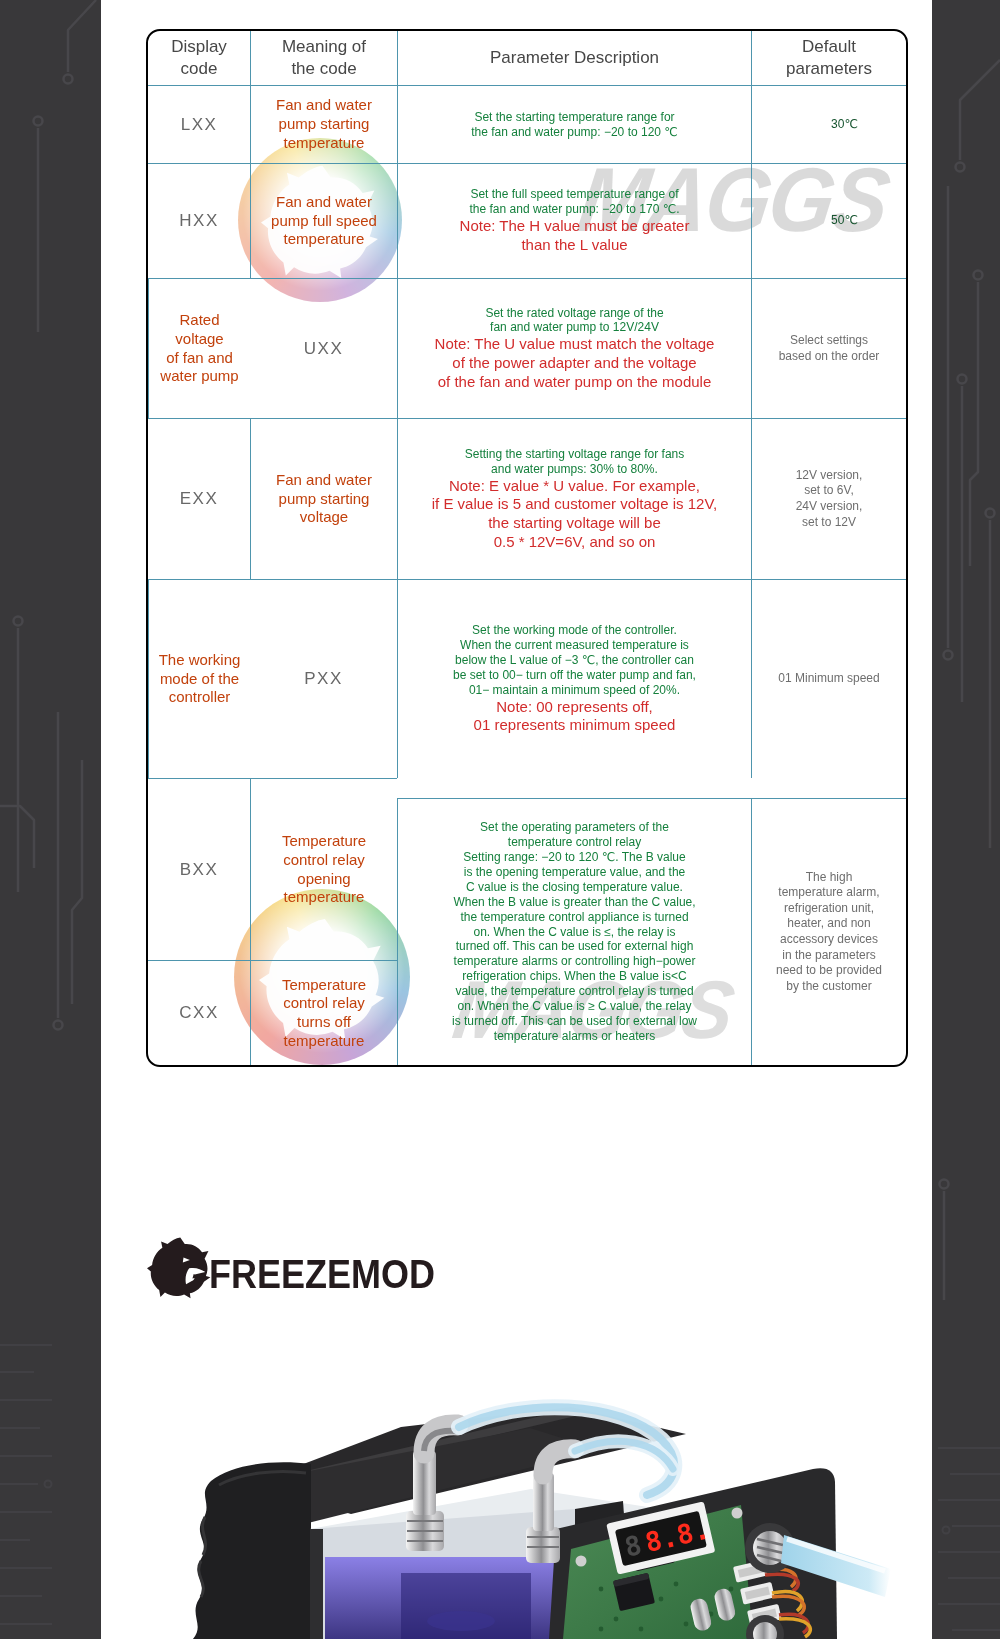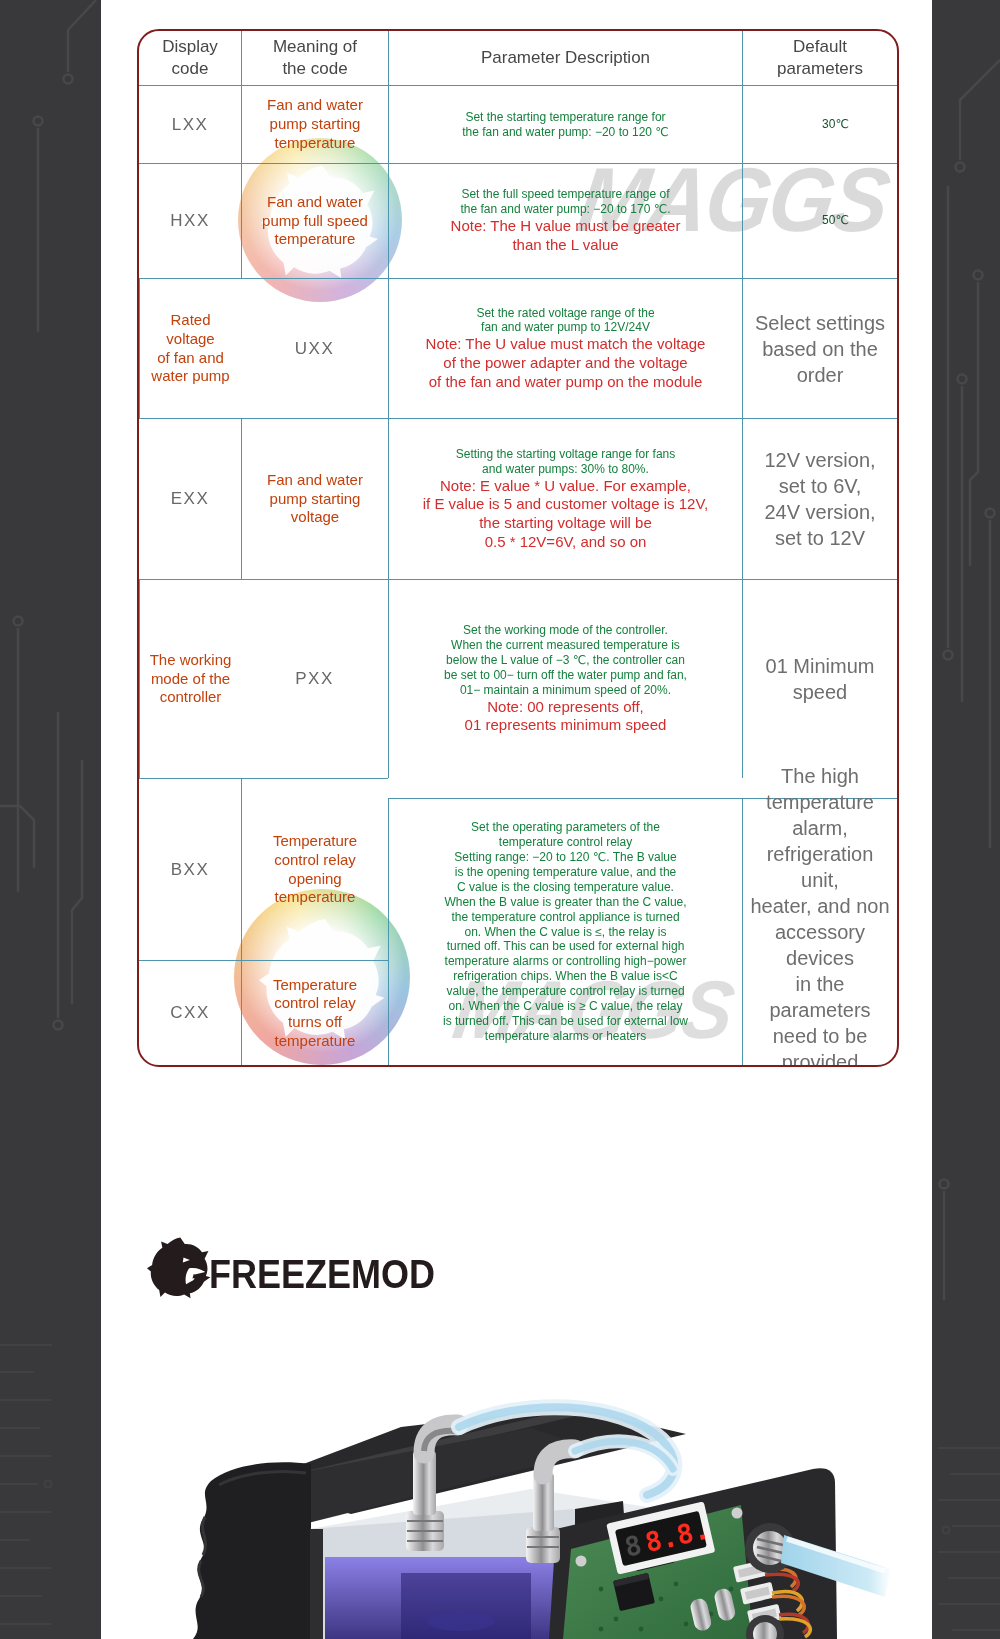--- a/index.html
+++ b/index.html
@@ -28,43 +28,43 @@
   .wm-lion.bottom{left:133px;top:889px;width:176px;height:176px;opacity:.48;}
   .wm-letters{
     position:absolute;font-weight:bold;font-style:italic;
     color:#a9a9a9;letter-spacing:-2px;transform:skewX(-8deg) scaleY(1.08);
     transform-origin:left top;white-space:nowrap;
   }
   .wm-letters.top{left:486px;top:148px;font-size:84px;opacity:.42;}
   .wm-letters.bottom{left:360px;top:962px;font-size:76px;opacity:.38;}
   
   .ptable{
-    position:absolute;left:36px;top:29px;z-index:2;
+    position:absolute;left:45px;top:29px;z-index:2;
     display:grid;
     grid-template-columns:102px 147px 354px 155px;
     grid-template-rows:54px 78px 115px 140px 161px 199px 182px 105px;
-    border:2px solid #7f1d1d;border-radius:22px;overflow:hidden;
+    border:2px solid #000000;border-radius:14px;overflow:hidden;
     background:transparent;
   }
   .cell{
     border-left:1px solid #4e95ad;border-top:1px solid #4e95ad;
     box-sizing:border-box;
     display:flex;flex-direction:column;align-items:center;justify-content:center;
     text-align:center;padding:3px 5px;
   }
   .cell.c1{border-left:none;}
   .cell.hrow{border-top:none;}
   .span2{grid-row:span 2;margin-top:20px;}
   .pre{white-space:pre-line;}
   .hdr{font-size:17px;color:#474747;line-height:1.3;}
   .code{font-size:17px;color:#686868;letter-spacing:1.5px;}
   .meaning{font-size:15px;color:#c2410c;line-height:1.25;}
   .desc{font-size:12px;color:#15803d;line-height:1.245;}
   .note{font-size:15px;color:#d22c2c;line-height:1.245;}
-  .dflt{font-size:20px;color:#6e6e6e;line-height:1.3;}
+  .dflt{font-size:12px;color:#6e6e6e;line-height:1.3;}
   .dflt.big{font-size:12px;color:#14532d;padding-left:36px;}
   
   .brand{position:absolute;left:46px;top:1234px;z-index:2;display:flex;align-items:flex-end;}
   .brand .lion{width:64px;height:66px;margin-right:-2px;}
   .brand .name{
     font-size:36px;font-weight:900;color:#241b1d;letter-spacing:0px;
     transform:scaleY(1.12);transform-origin:left bottom;margin-bottom:2px;
   }
   
   .photo{position:absolute;left:0;top:1389px;z-index:1;}

